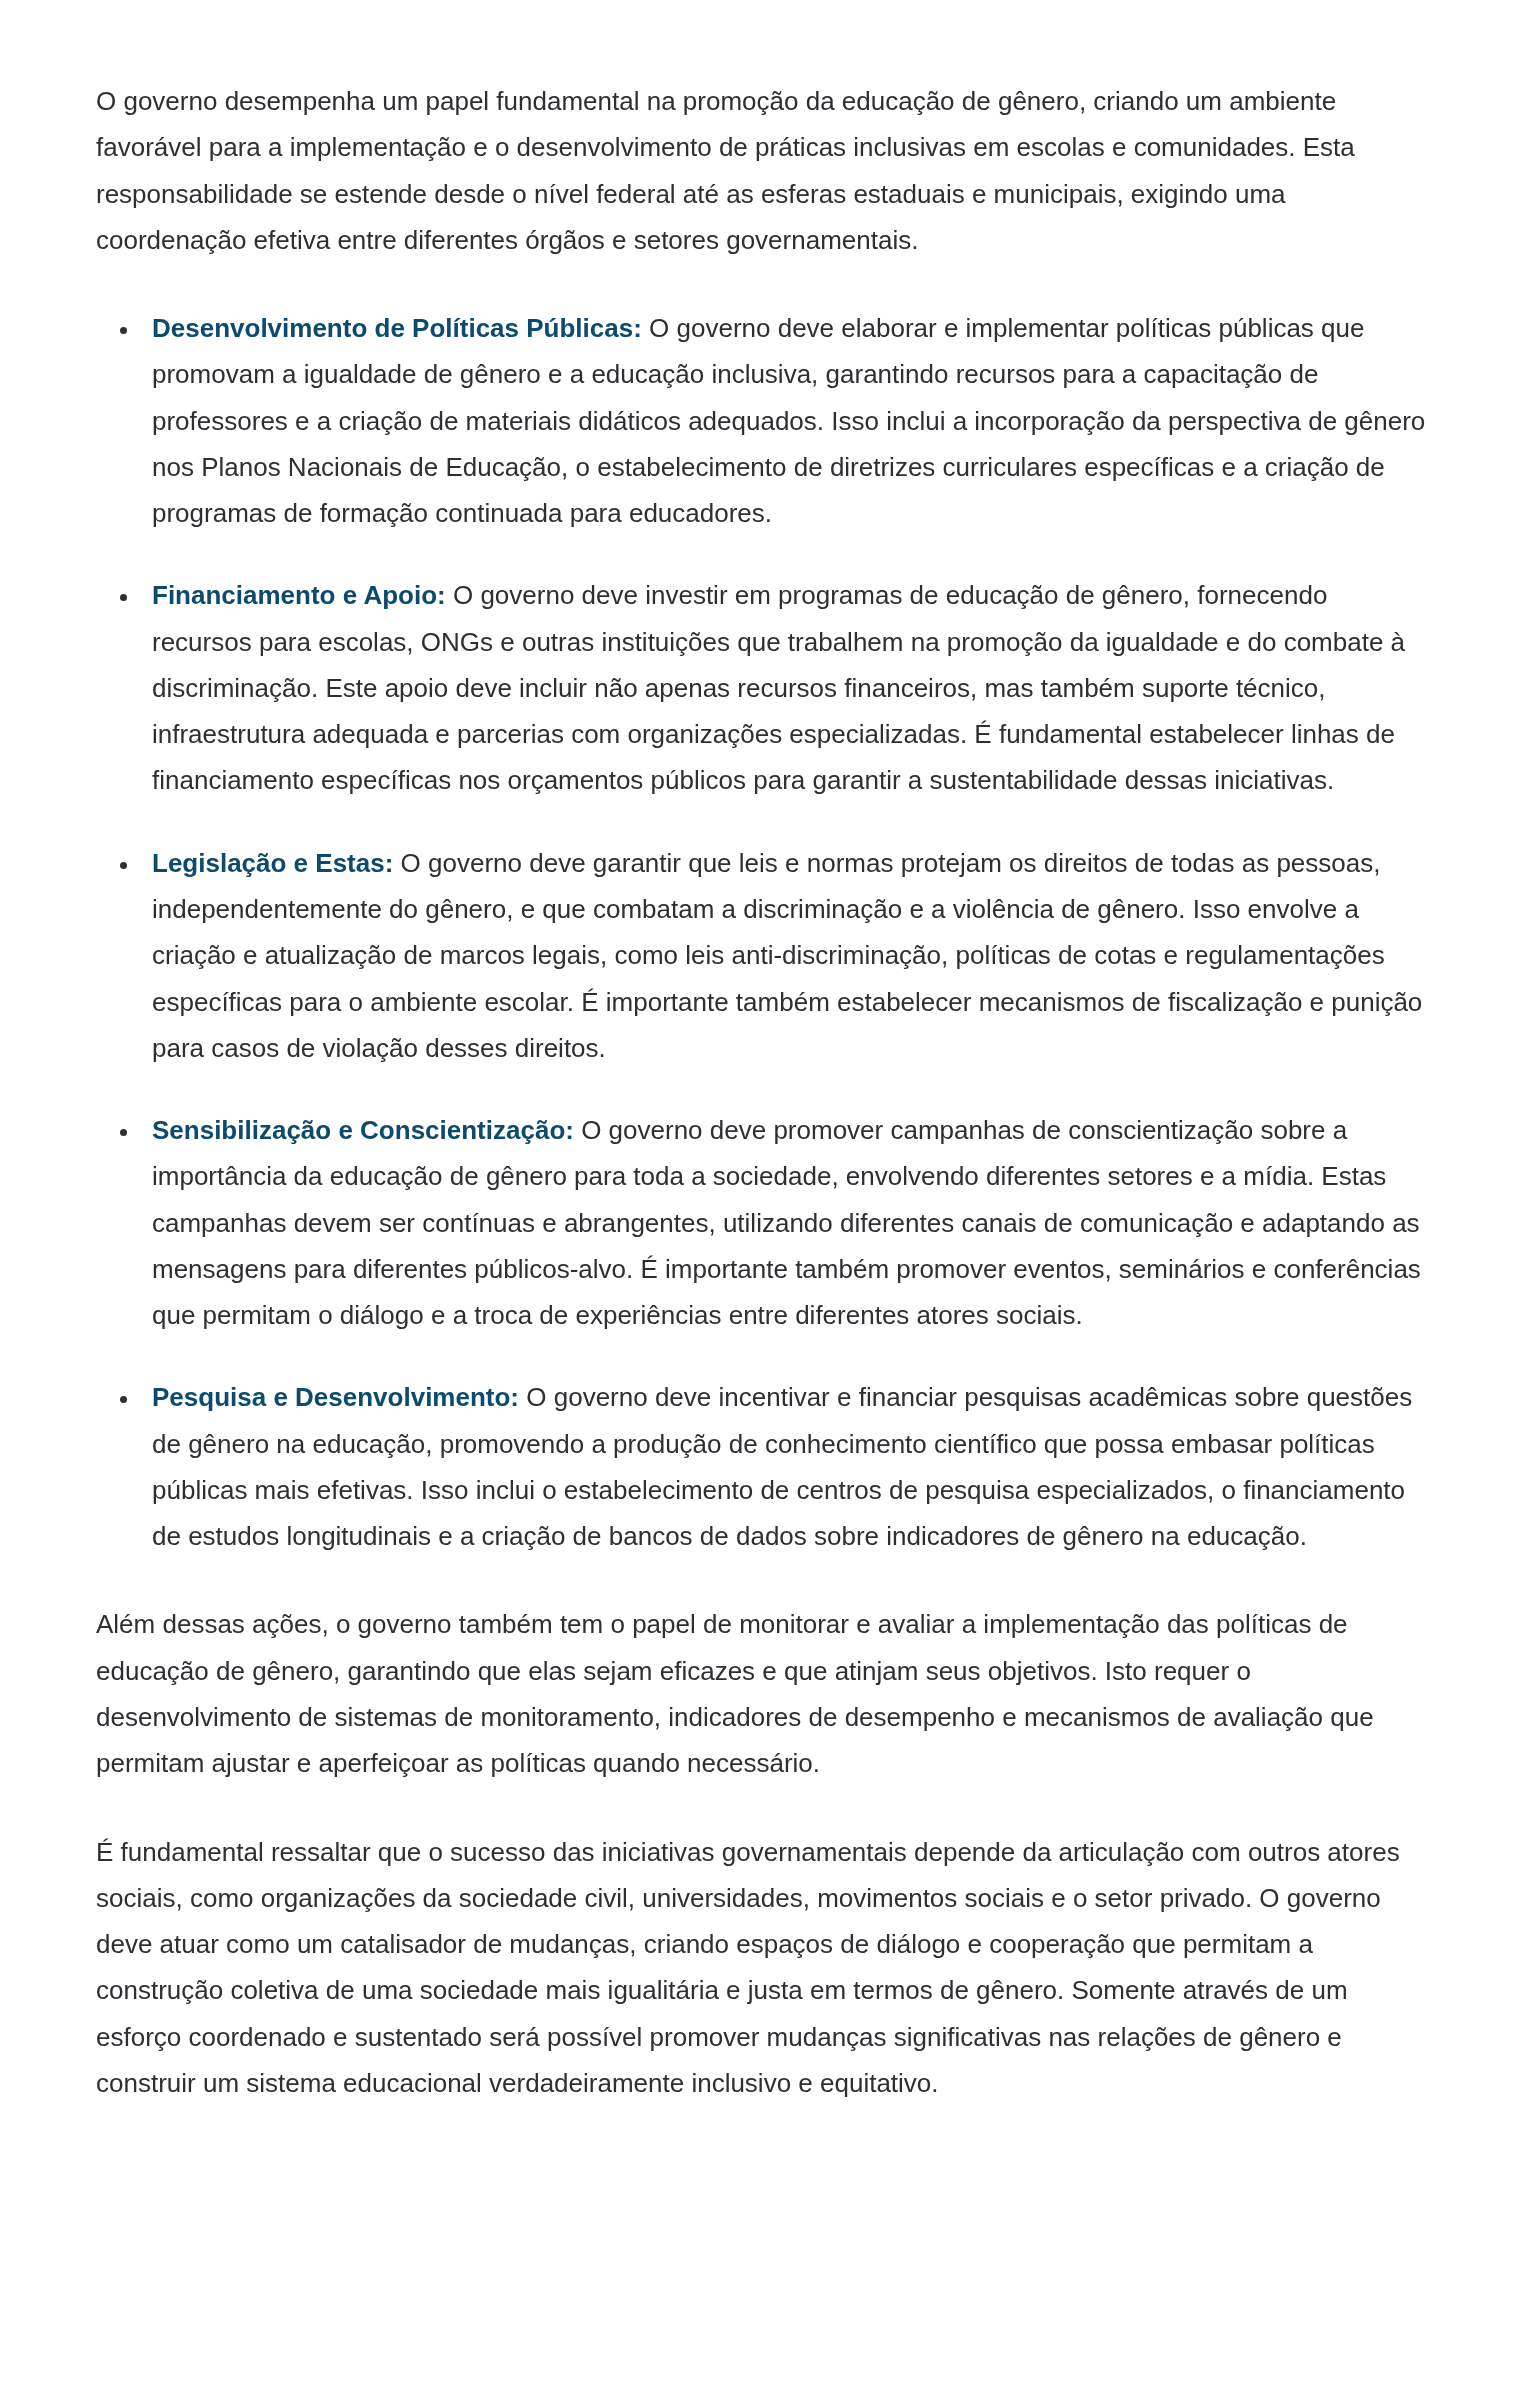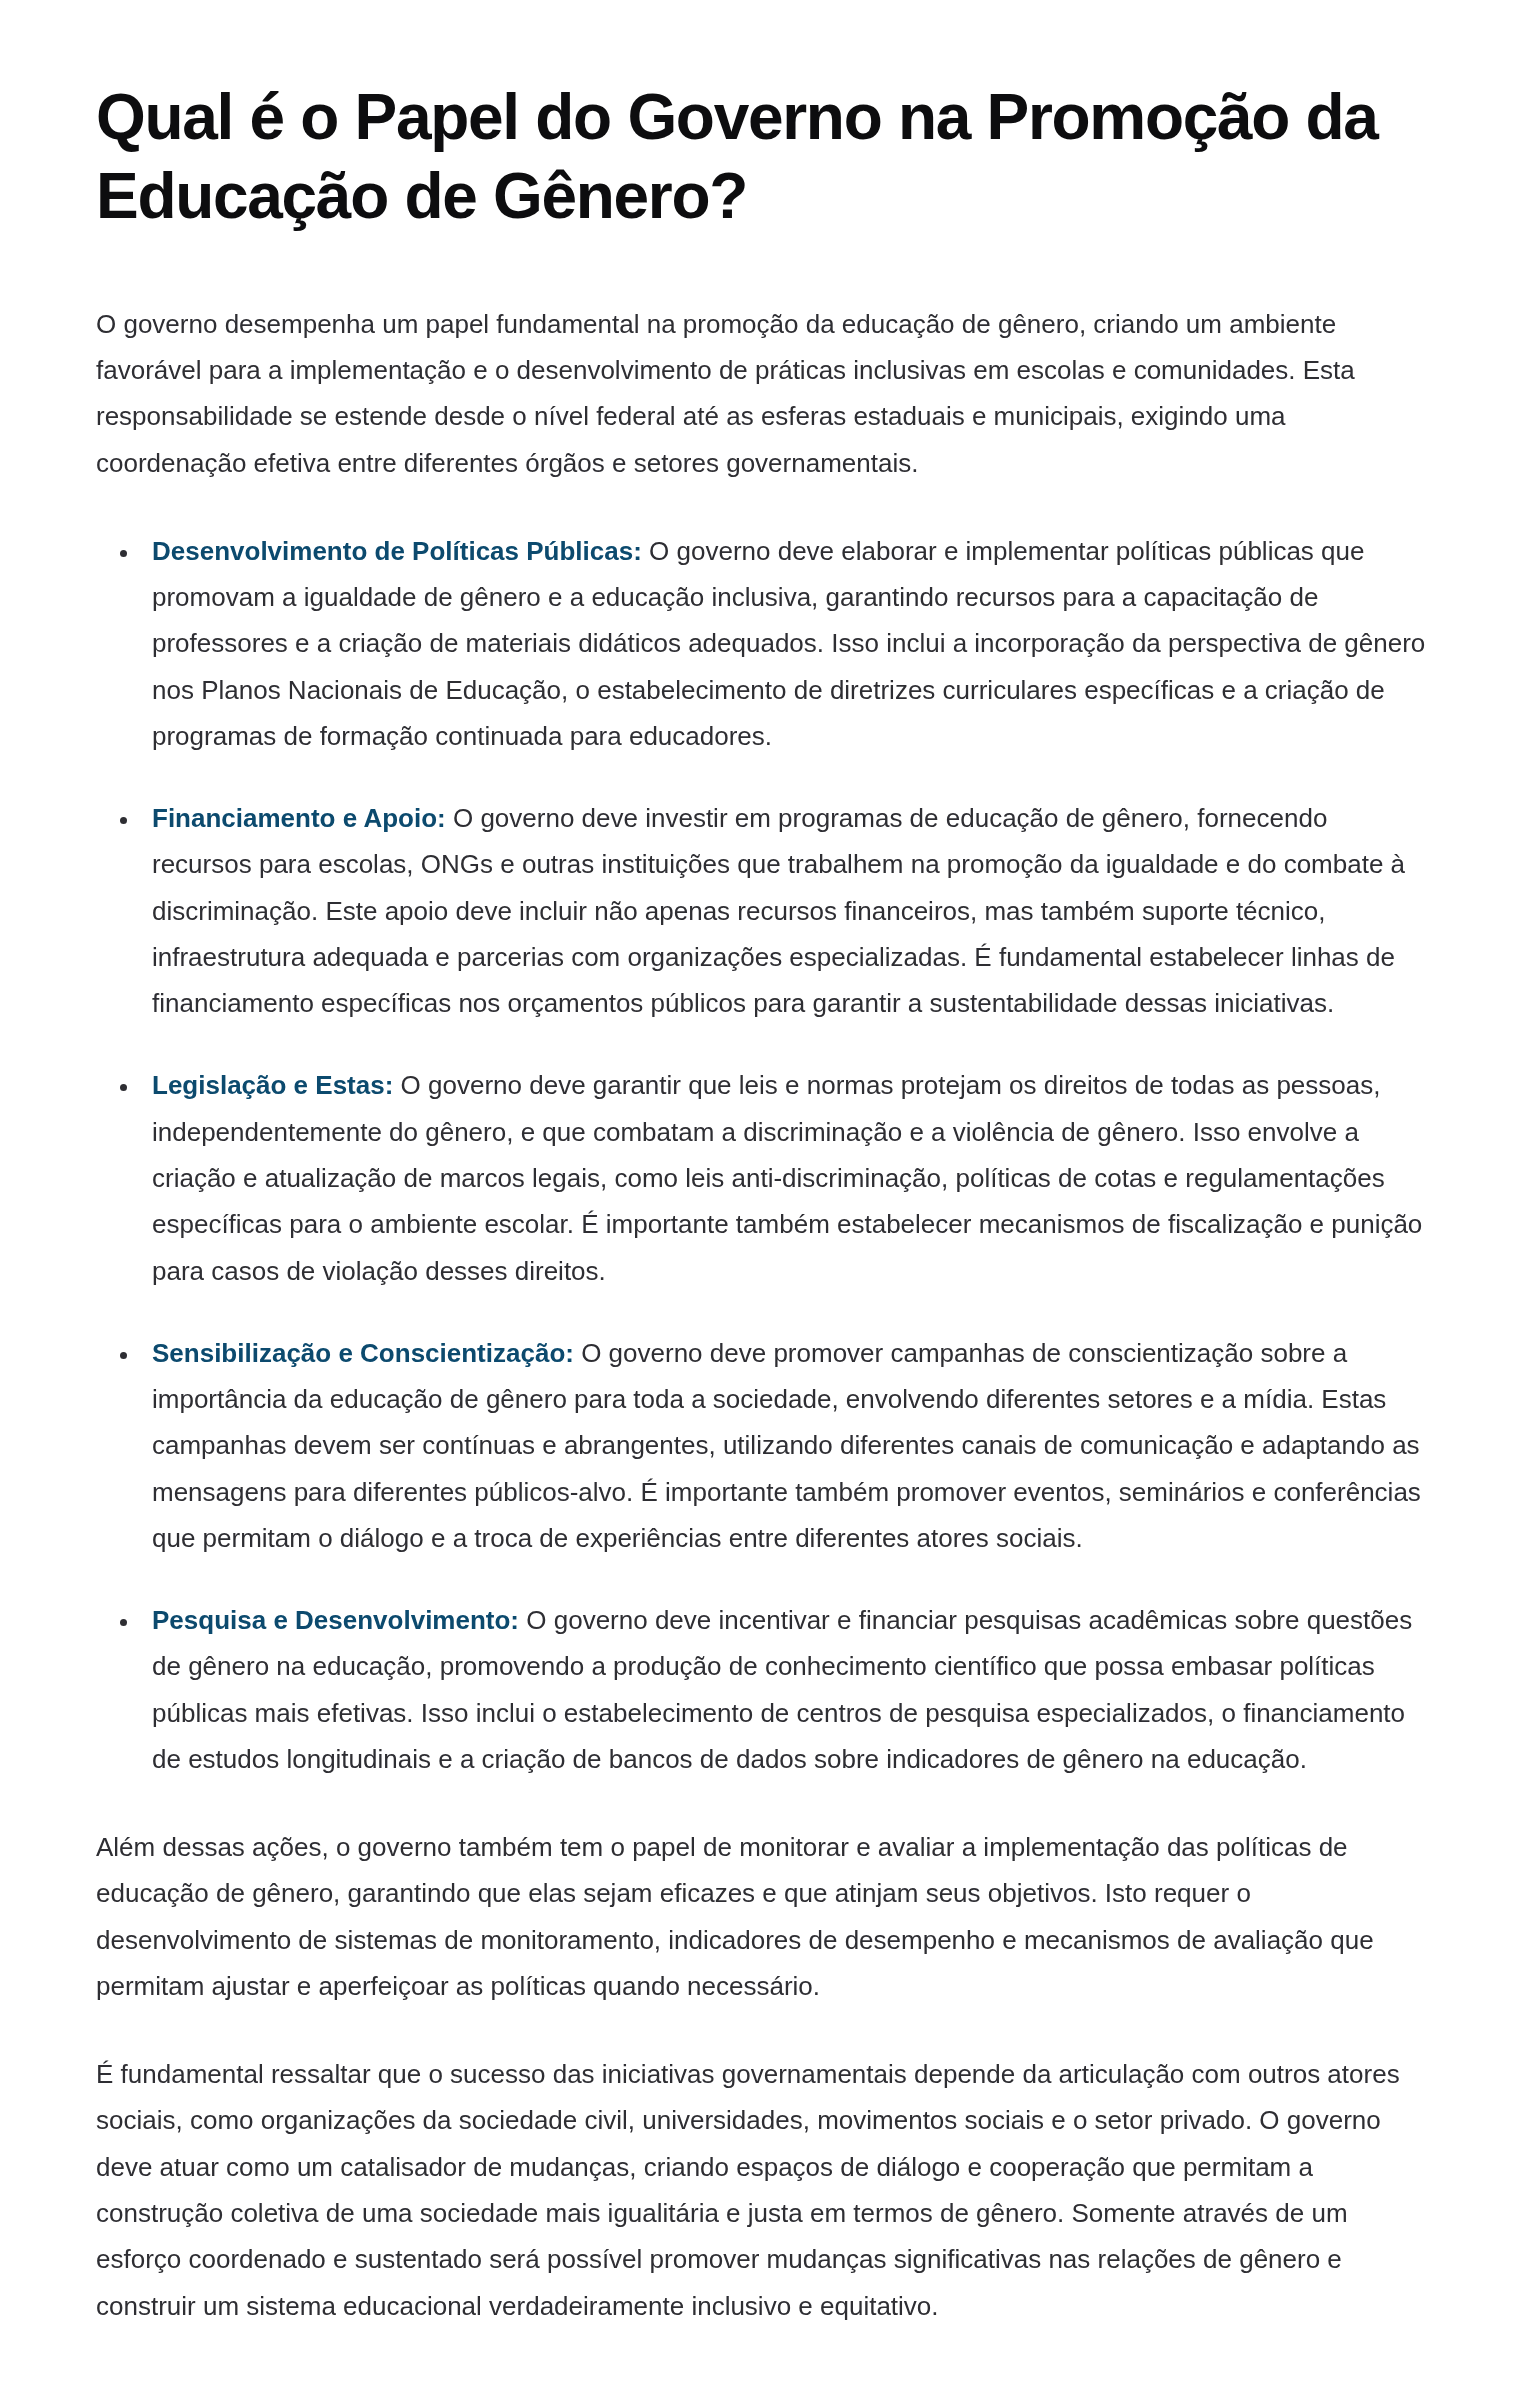--- a/index.html
+++ b/index.html
@@ -63,21 +63,20 @@
   .bullet-label {
     font-weight: 700;
     color: #0c4a6e;
   }
 </style>
 </head>
 <body>
 
 <div class="page">
 
-  <h1 class="doc-title">Qual é o Papel do Governo na Promoção da Educação de Gênero?</h1>
 
   <p class="doc-paragraph">O governo desempenha um papel fundamental na promoção da educação de gênero, criando um ambiente favorável para a implementação e o desenvolvimento de práticas inclusivas em escolas e comunidades. Esta responsabilidade se estende desde o nível federal até as esferas estaduais e municipais, exigindo uma coordenação efetiva entre diferentes órgãos e setores governamentais.</p>
 
   <ul class="doc-list">
 
     <li>
       <span class="bullet-label">Desenvolvimento de Políticas Públicas:</span>
       <span>O governo deve elaborar e implementar políticas públicas que promovam a igualdade de gênero e a educação inclusiva, garantindo recursos para a capacitação de professores e a criação de materiais didáticos adequados. Isso inclui a incorporação da perspectiva de gênero nos Planos Nacionais de Educação, o estabelecimento de diretrizes curriculares específicas e a criação de programas de formação continuada para educadores.</span>
     </li>
 

